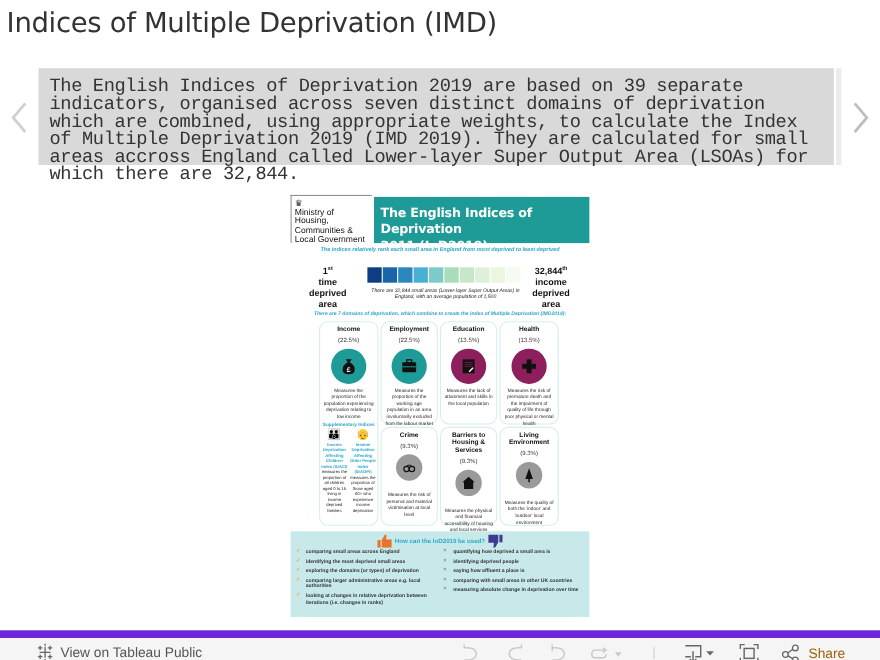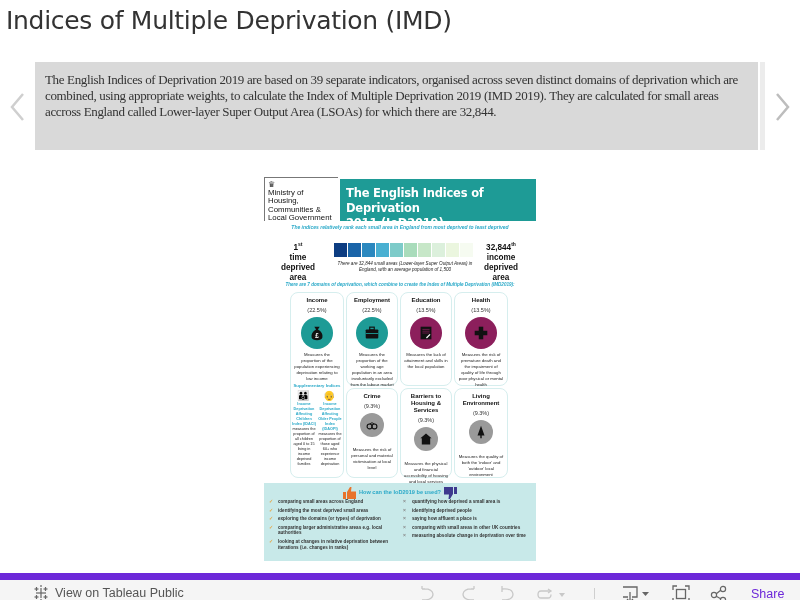--- a/index.html
+++ b/index.html
@@ -7,21 +7,21 @@
   .page { position: relative; width: 736px; height: 600px; }
 
   .title { position: absolute; left: 6px; top: 6px; font-size: 25px; color: #333333; font-family: "DejaVu Sans", sans-serif; font-weight: normal; letter-spacing: -0.3px; }
 
   .nav-arrow { position: absolute; top: 90px; width: 20px; height: 34px; cursor: pointer; }
   .nav-arrow svg { width: 20px; height: 34px; }
   .nav-prev { left: 8px; }
   .nav-next { left: 772px; }
 
   .desc-box { position: absolute; left: 35px; top: 62px; width: 723px; height: 88px; background: #d9d9d9; padding: 10px 10px 0 10px; }
-  .desc-text { font-family: Liberation Serif, serif; font-size: 13px; line-height: 16px; color: #333333; letter-spacing: -0.35px; }
+  .desc-text { font-family: Liberation Mono, monospace; font-size: 17px; line-height: 16px; color: #333333; letter-spacing: -0.35px; }
   .desc-edge { position: absolute; left: 760px; top: 62px; width: 5px; height: 88px; background: #ececec; }
 
   
   .info { position: absolute; left: 264px; top: 177px; width: 272px; height: 384px; background: #ffffff; overflow: hidden; }
   .info-header { position: absolute; left: 0; top: 0; width: 272px; height: 44px; }
   .ministry { position: absolute; left: 0; top: 0; width: 74px; height: 44px; border-left: 1px solid #777; border-top: 1px solid #777; padding: 2px 3px; }
   .crest { font-size: 8px; color: #333; line-height: 9px; }
   .ministry-name { font-size: 7.8px; line-height: 8.4px; color: #111; }
   .teal-banner { position: absolute; left: 76px; top: 2px; width: 196px; height: 42px; background: #1e9b96; color: #fff; padding: 7px 6px; }
   .teal-title { font-size: 11.5px; font-weight: bold; line-height: 15px; font-family: "DejaVu Sans", sans-serif; letter-spacing: -0.2px; }
@@ -59,21 +59,21 @@
   .mark-yes { color: #e8a33b; }
   .mark-no { color: #888; }
 
   
   .footer { position: absolute; left: 0; top: 573px; width: 800px; height: 27px; background: #f5f5f5; border-top: 7px solid #6d28d9; }
   .tp-link { position: absolute; left: 33px; top: 5px; display: flex; align-items: center; cursor: pointer; }
   .tp-logo { width: 16px; height: 16px; margin-right: 6px; }
   .tp-label { font-size: 12.5px; color: #555; }
   .tb-btn { position: absolute; top: 4px; height: 19px; display: flex; align-items: center; cursor: pointer; }
   .tb-btn svg { display: block; }
-  .share-label { font-size: 12.5px; color: #6d28d9; margin-left: 23px; }
+  .share-label { font-size: 12.5px; color: #a16207; margin-left: 7px; }
   .tb-sep { position: absolute; left: 594px; top: 8px; width: 1px; height: 11px; background: #cfcfcf; }
 </style>
 </head>
 <body>
 
 <div class="page">
 
   <h1 class="title">Indices of Multiple Deprivation (IMD)</h1>
 
   <div class="nav-arrow nav-prev">

